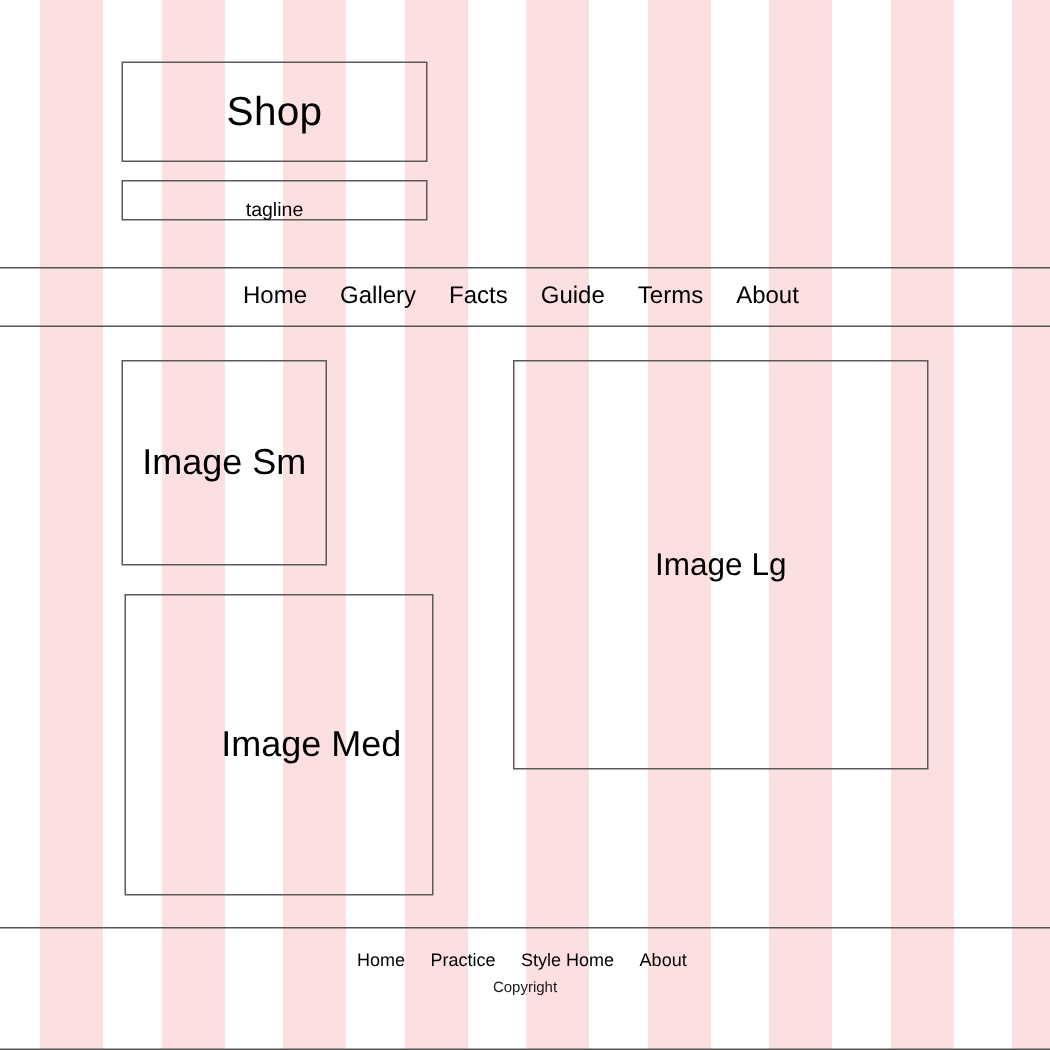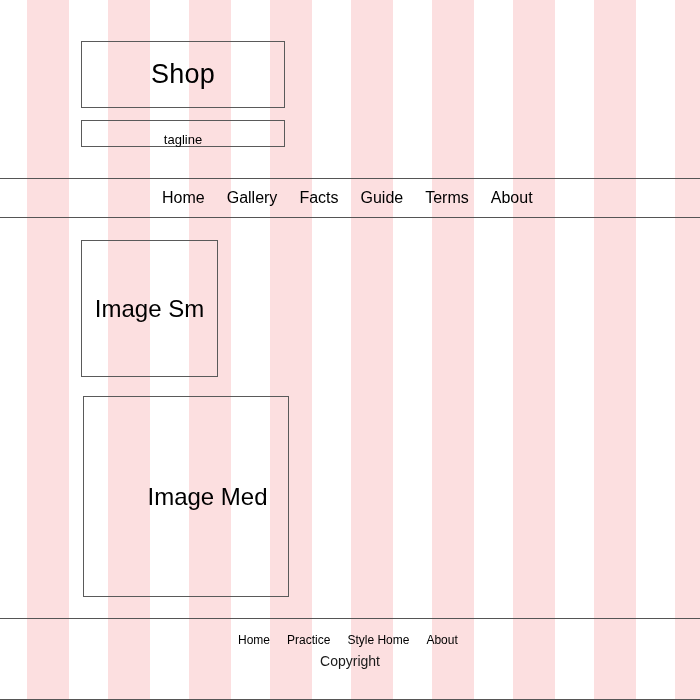--- a/index.html
+++ b/index.html
@@ -184,21 +184,21 @@
     margin-right: 17px;
     cursor: pointer;
   }
   .footer-nav-item:last-child { margin-right: 0; }
   .copyright {
     position: absolute;
     left: 0;
     top: 35px;
     width: 700px;
     text-align: center;
-    font-size: 14px;
+    font-size: 10px;
     line-height: 1;
     color: #1a1a1a;
   }
 </style>
 </head>
 <body>
 
 <div class="page">
 
   <div class="header">
@@ -221,20 +221,23 @@
     </ul>
   </nav>
 
   <main class="content">
     <div class="img-box img-sm">
       <span class="img-label">Image Sm</span>
     </div>
     <div class="img-box img-med">
       <span class="img-label">Image Med</span>
     </div>
+    <div class="img-box img-lg">
+      <span class="img-label">Image Lg</span>
+    </div>
   </main>
 
   <footer class="footer">
     <ul class="footer-nav-list">
       <li class="footer-nav-item">Home</li>
       <li class="footer-nav-item">Practice</li>
       <li class="footer-nav-item">Style Home</li>
       <li class="footer-nav-item">About</li>
     </ul>
     <div class="copyright">Copyright</div>

